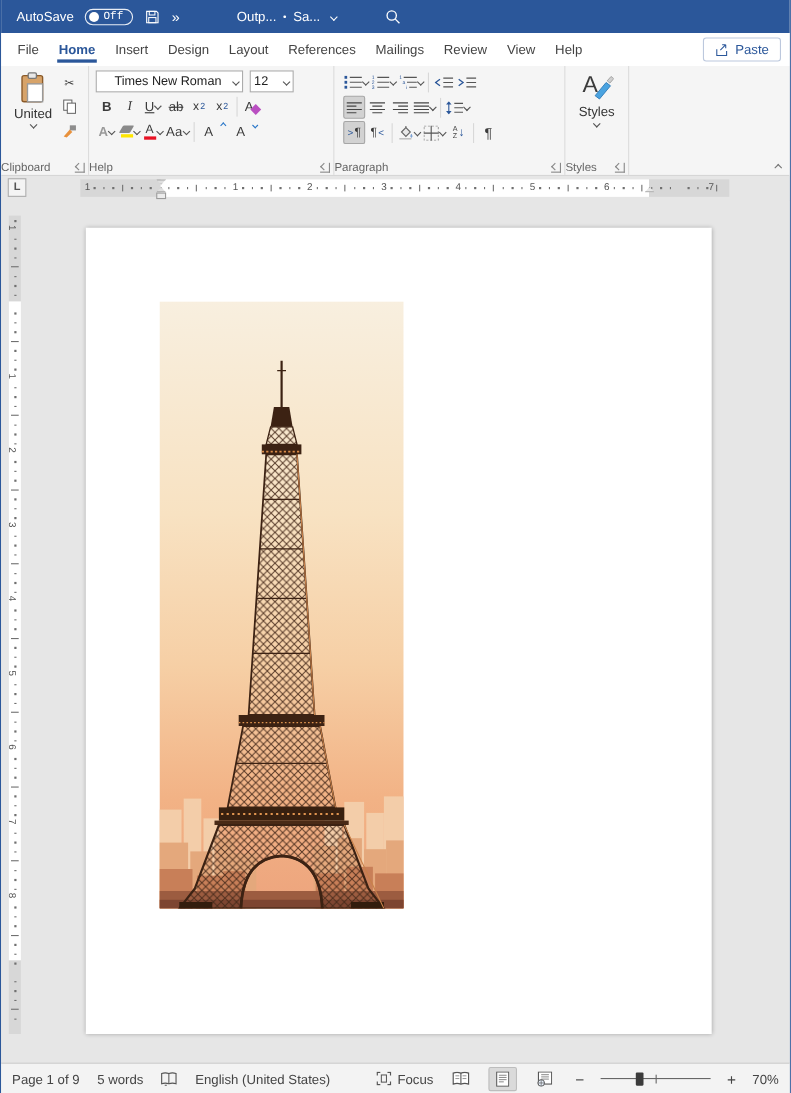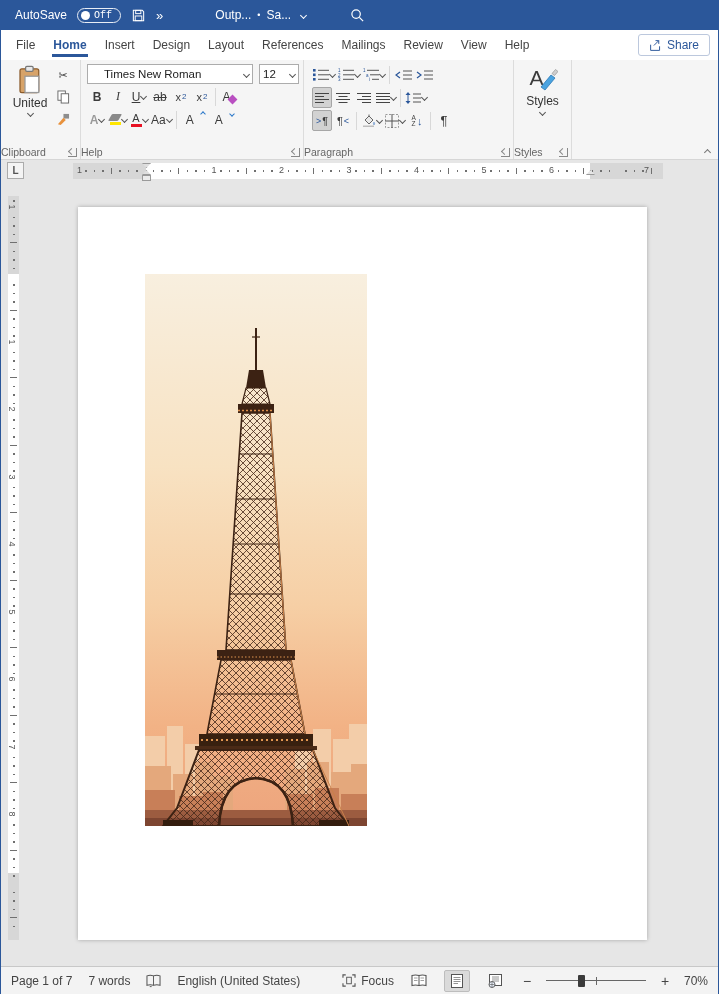--- a/index.html
+++ b/index.html
@@ -176,21 +176,21 @@
     <div class="tab">References</div>
     <div class="tab">Mailings</div>
     <div class="tab">Review</div>
     <div class="tab">View</div>
     <div class="tab">Help</div>
     <div class="share-btn">
       <svg width="13" height="13" viewBox="0 0 16 16">
         <path d="M2 7v7h11V9" fill="none" stroke="#2b579a" stroke-width="1.2"></path>
         <path d="M6 8 L12 2 M12 2 h-4 M12 2 v4" fill="none" stroke="#2b579a" stroke-width="1.2"></path>
       </svg>
-      <span>Share</span>
+      <span>Paste</span>
     </div>
   </div>
 
   <div class="ribbon">
 
     <div class="grp clipboard">
       <div class="paste-big">
         <svg width="26" height="30" viewBox="0 0 20 24">
           <rect x="2" y="3" width="15" height="19" rx="1.5" fill="#d7a369" stroke="#8a5a2a" stroke-width="1"></rect>
           <rect x="6.5" y="1" width="6" height="4" rx="1" fill="#e8e8e8" stroke="#777" stroke-width="1"></rect>
@@ -215,21 +215,21 @@
             <path d="M2 12 L8 5 L10.5 7.5 L5 13 Z" fill="#e8913c"></path>
           </svg>
         </div>
       </div>
       <span class="grp-label">Clipboard</span>
       <span class="launcher"></span>
     </div>
 
     <div class="grp font">
       <div class="row">
-        <div class="combo" style="width:166px;padding-left:16px;">
+        <div class="combo" style="width:134px;padding-left:16px;">
           <span>Times New Roman</span>
           <span class="cv"></span>
         </div>
         <div class="combo" style="width:40px;margin-left:5px;">
           <span>12</span>
           <span class="cv"></span>
         </div>
       </div>
       <div class="row">
         <div class="rb">
@@ -702,22 +702,22 @@
           <rect x="18" y="546" width="30" height="6" fill="#331d0e"></rect>
           <rect x="174" y="546" width="30" height="6" fill="#331d0e"></rect>
           <path d="M125 139 L141 376 M146 386 L160 460 M168 476 L204 552" stroke="#c8814a" stroke-width="1" fill="none"></path>
         </g>
       </svg>
     </div>
   </div>
 
   <div class="statusbar">
     <div class="sb-left">
-      <span>Page 1 of 7</span>
-      <span>7 words</span>
+      <span>Page 1 of 9</span>
+      <span>5 words</span>
       <span style="display:flex;">
         <svg width="15" height="14" viewBox="0 0 16 15">
           <path d="M1 2 Q4.5 0.8 8 2 Q11.5 0.8 15 2 L15 12 Q11.5 10.8 8 12 Q4.5 10.8 1 12 Z" fill="none" stroke="#555" stroke-width="1.1"></path>
           <line x1="8" y1="2" x2="8" y2="12" stroke="#555" stroke-width="1"></line>
           <path d="M4 13.5 L6 13.5" stroke="#555"></path>
         </svg>
       </span>
       <span>English (United States)</span>
     </div>
     <div class="sb-right">

